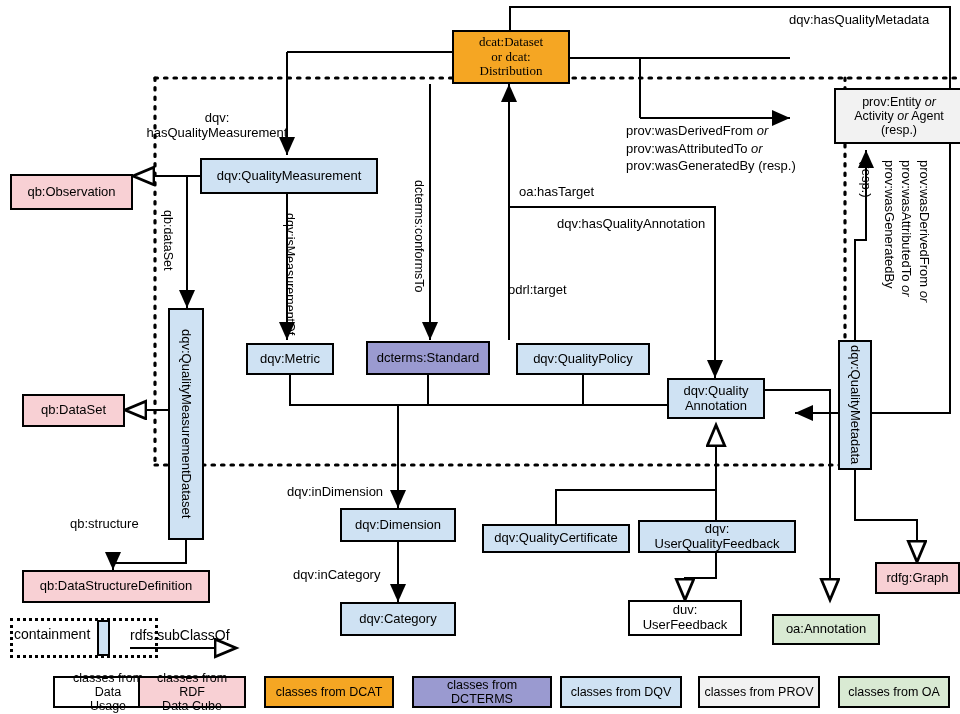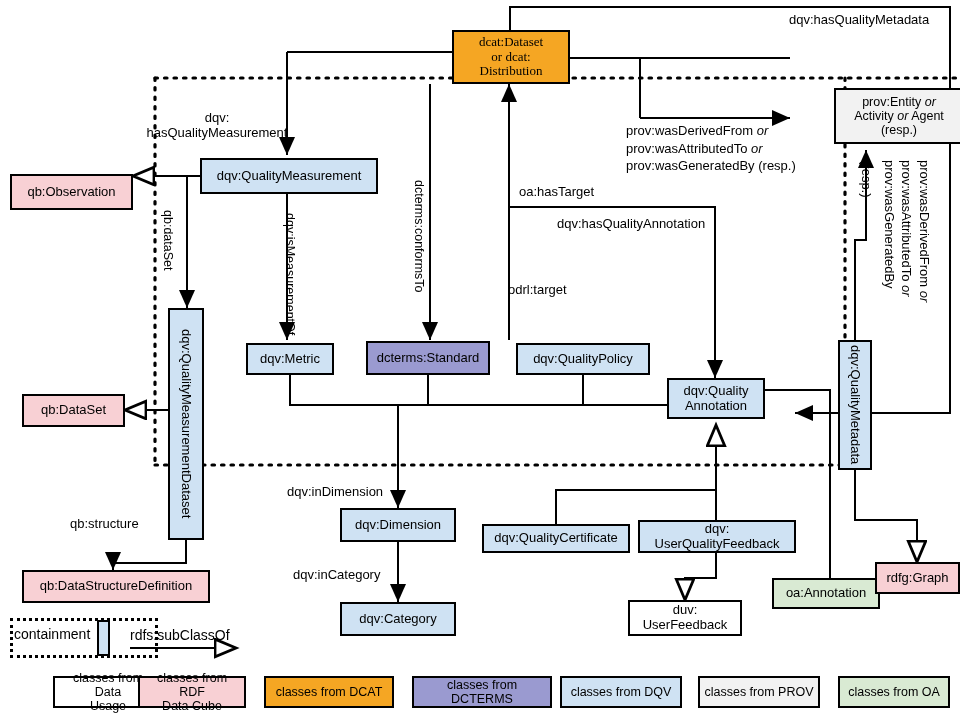--- a/index.html
+++ b/index.html
@@ -165,21 +165,21 @@
   <div class="node" style="left:638px;top:520px;width:158px;height:33px;background:#cfe2f3;">
     <span style="white-space:pre-line">dqv:
 UserQualityFeedback</span>
   </div>
 
   <div class="node" style="left:628px;top:600px;width:114px;height:36px;background:#ffffff;text-align:center;">
     <span style="white-space:pre-line">duv:
 UserFeedback</span>
   </div>
 
-  <div class="node" style="left:772px;top:578px;width:108px;height:31px;background:#d9ead3;">
+  <div class="node" style="left:772px;top:614px;width:108px;height:31px;background:#d9ead3;">
     <span>oa:Annotation</span>
   </div>
 
   <div class="node" style="left:875px;top:562px;width:85px;height:32px;background:#f8d0d4;align-items:center;">
     <span>rdfg:Graph</span>
   </div>
 
   <div class="lbl" style="left:789px;top:12px;">dqv:hasQualityMetadata</div>
 
   <div class="lbl" style="left:137px;top:110px;text-align:center;width:160px;">dqv:

